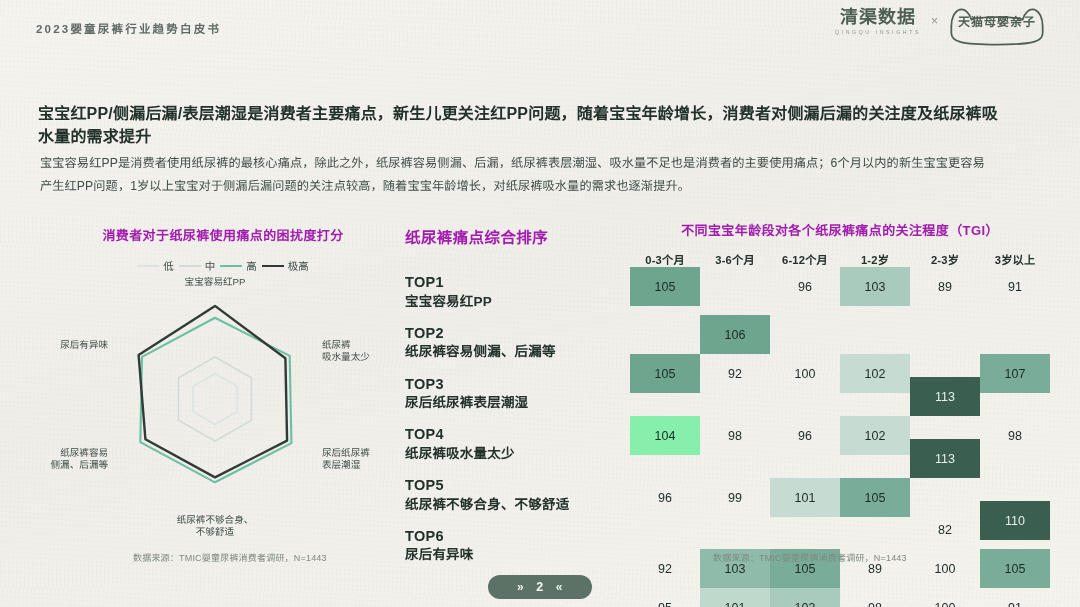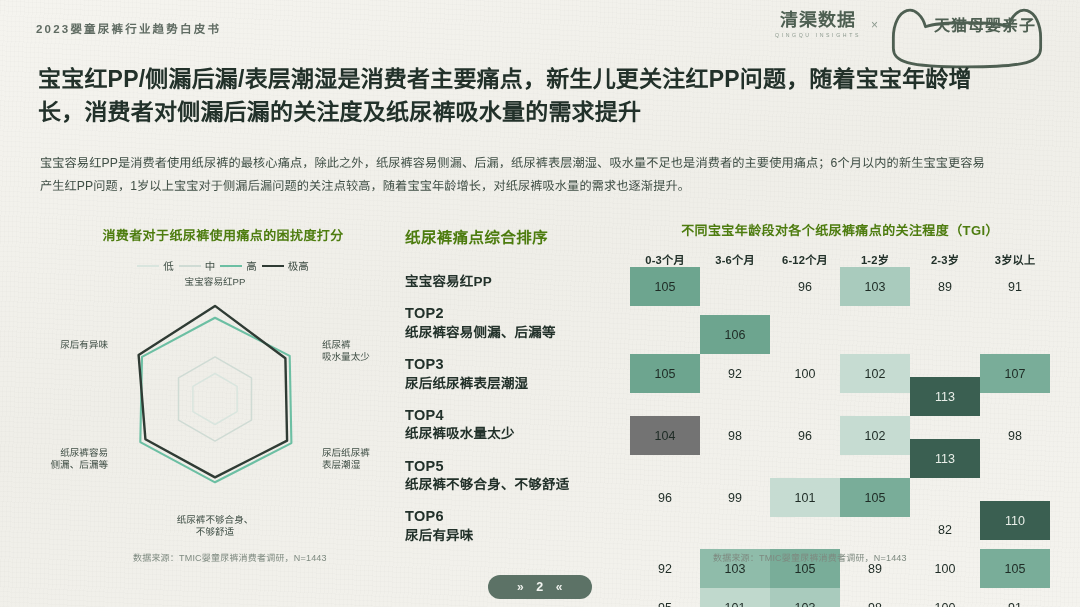--- a/index.html
+++ b/index.html
@@ -65,41 +65,41 @@
   .brand-right {
     position: relative;
     padding: 4px 10px 5px;
   }
   .brand-right .cat-frame {
     position: absolute;
     inset: 0;
     pointer-events: none;
   }
   .brand-tm {
-    font-size: 16px;
+    font-size: 12px;
     font-weight: 700;
     color: #4e5f52;
     letter-spacing: 1px;
     position: relative;
     z-index: 2;
-    margin-left: 36px;
   }
 
   
   .title-block {
     position: absolute;
     left: 38px; top: 63px;
     width: 960px;
   }
   .main-title {
-    font-size: 23px;
+    font-size: 16px;
     font-weight: 700;
     line-height: 1.42;
     color: #22312a;
     letter-spacing: 0.2px;
+    margin-top: 40px;
   }
 
   .desc-block {
     position: absolute;
     left: 40px; top: 152px;
     width: 955px;
   }
   .desc-text {
     font-size: 12.2px;
     line-height: 1.86;
@@ -120,21 +120,21 @@
   }
   .panel-heat {
     position: absolute;
     left: 630px; top: 220px;
     width: 420px; height: 335px;
   }
 
   .panel-title {
     font-size: 13px;
     font-weight: 700;
-    color: #4d7c0f;
+    color: #a21caf;
     text-align: center;
     letter-spacing: 0.4px;
   }
   .panel-title.left-align { text-align: left; font-size: 15.5px; }
 
   
   .radar-legend {
     display: flex;
     justify-content: center;
     align-items: center;
@@ -293,20 +293,21 @@
         </svg>
     </div>
   </div>
 
   <div class="source-note source-left">数据来源：TMIC婴童尿裤消费者调研，N=1443</div>
 
   <div class="panel-rank">
     <div class="panel-title left-align">纸尿裤痛点综合排序</div>
     <div class="rank-list" id="rank-list">
         <div class="rank-item">
+          <div class="rank-tag">TOP1</div>
           <div class="rank-text">宝宝容易红PP</div>
         </div>
         <div class="rank-item">
           <div class="rank-tag">TOP2</div>
           <div class="rank-text">纸尿裤容易侧漏、后漏等</div>
         </div>
         <div class="rank-item">
           <div class="rank-tag">TOP3</div>
           <div class="rank-text">尿后纸尿裤表层潮湿</div>
         </div>
@@ -339,21 +340,21 @@
         <div class="heat-cell" style="background: transparent;">96</div>
         <div class="heat-cell" style="background: rgb(169, 203, 189);">103</div>
         <div class="heat-cell" style="background: transparent;">89</div>
         <div class="heat-cell" style="background: transparent;">91</div>
         <div class="heat-cell" style="background: rgb(109, 165, 143);">105</div>
         <div class="heat-cell" style="background: transparent;">92</div>
         <div class="heat-cell" style="background: transparent;">100</div>
         <div class="heat-cell" style="background: rgb(198, 220, 210);">102</div>
         <div class="heat-cell dark-text" style="background: rgb(58, 95, 81);">113</div>
         <div class="heat-cell" style="background: rgb(121, 173, 153);">107</div>
-        <div class="heat-cell" style="background: #737373;">104</div>
+        <div class="heat-cell" style="background: #86efac;">104</div>
         <div class="heat-cell" style="background: transparent;">98</div>
         <div class="heat-cell" style="background: transparent;">96</div>
         <div class="heat-cell" style="background: rgb(198, 220, 210);">102</div>
         <div class="heat-cell dark-text" style="background: rgb(58, 95, 81);">113</div>
         <div class="heat-cell" style="background: transparent;">98</div>
         <div class="heat-cell" style="background: transparent;">96</div>
         <div class="heat-cell" style="background: transparent;">99</div>
         <div class="heat-cell" style="background: rgb(198, 220, 210);">101</div>
         <div class="heat-cell" style="background: rgb(121, 173, 153);">105</div>
         <div class="heat-cell" style="background: transparent; margin-top: 32px;">82</div>

